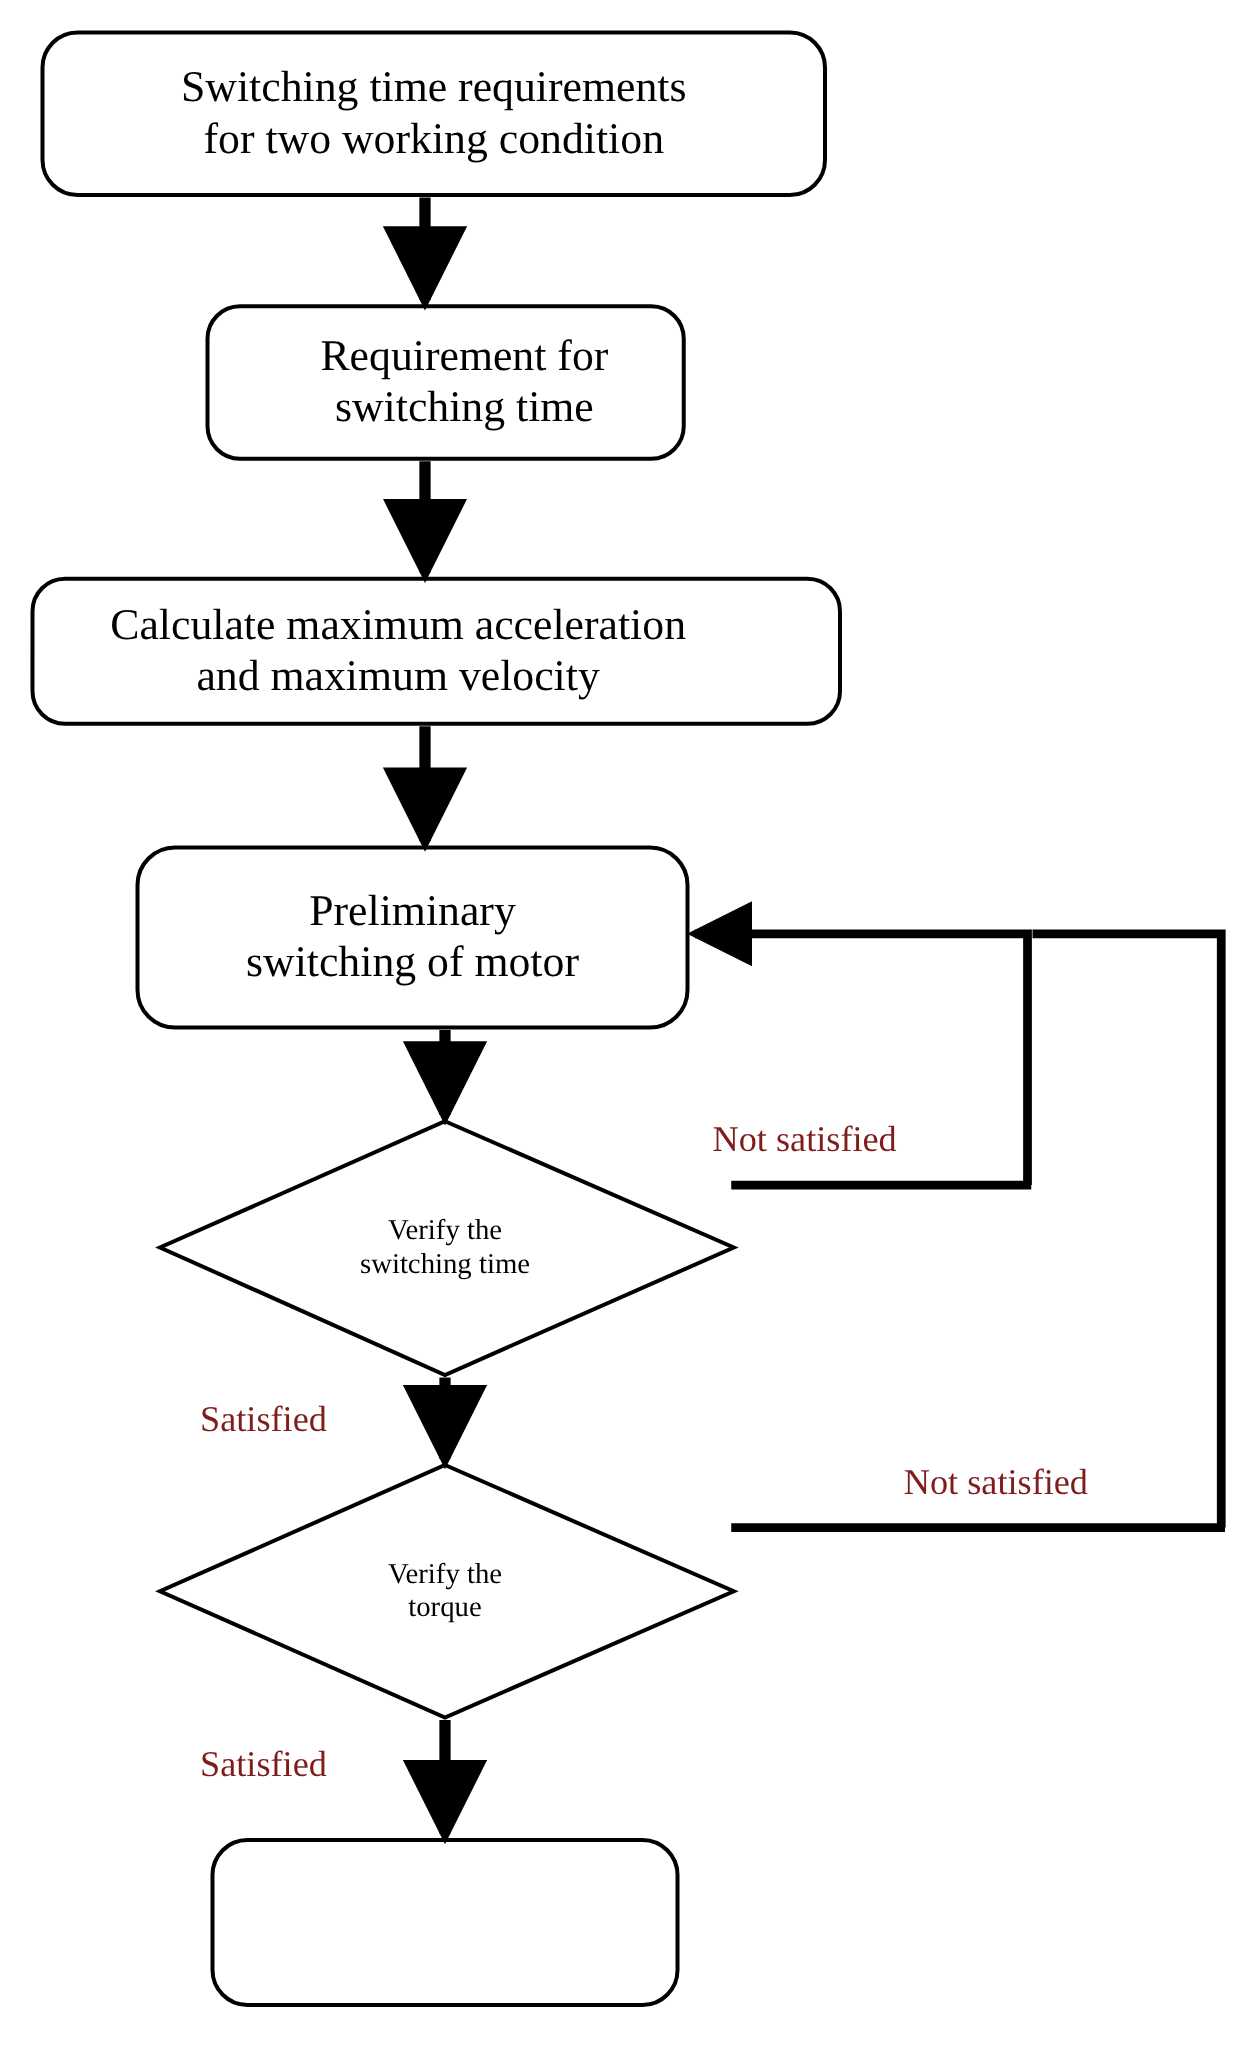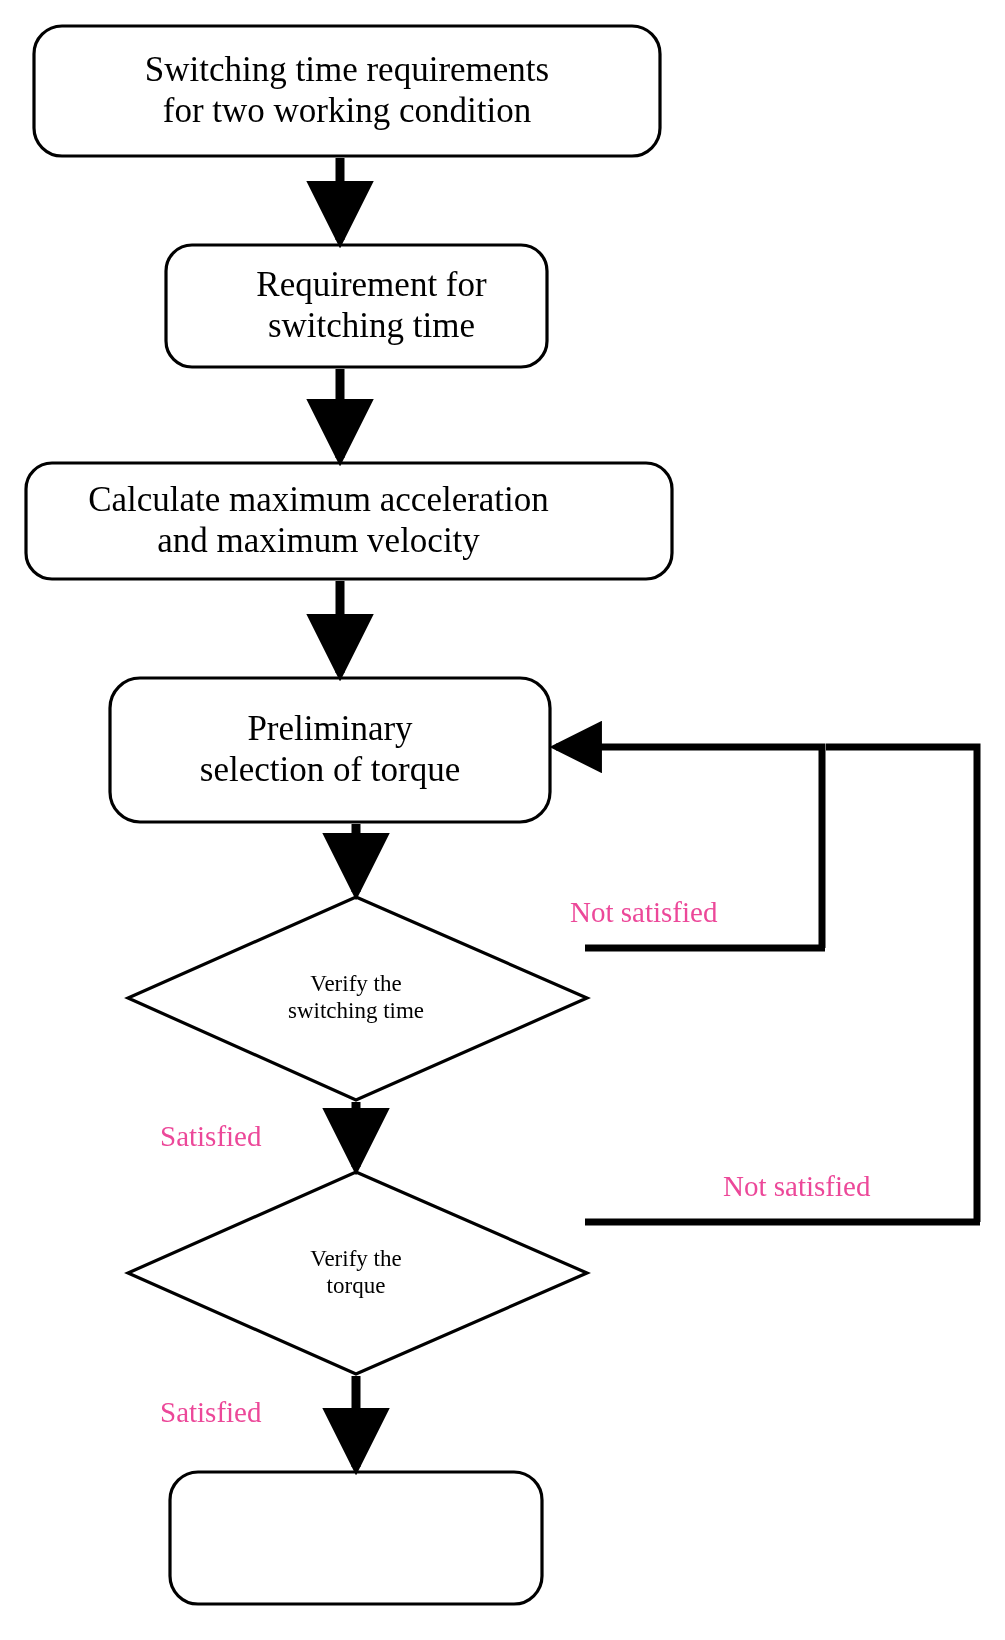--- a/index.html
+++ b/index.html
@@ -38,21 +38,21 @@
   }
   .proc-text {
     font-size: 35px;
     font-family: Liberation Serif, serif;
   }
   .dec-text {
     font-size: 23px;
   }
   .edge-label {
     position: absolute;
-    color: #ec4899;
+    color: #7f1d1d;
     font-size: 29px;
     white-space: nowrap;
   }
 </style>
 </head>
 <body>
 
 <div id="flowchart-root">
 
   <svg id="flow-svg" viewBox="0 0 1005 1640">
@@ -98,21 +98,21 @@
   <div class="node-text proc-text" style="left:34px; top:26px; width:626px; height:130px;">Switching time requirements
 for two working condition</div>
 
   <div class="node-text proc-text" style="left:166px; top:245px; width:381px; height:122px;margin-left:15px;">Requirement for
 switching time</div>
 
   <div class="node-text proc-text" style="left:26px; top:463px; width:585px; height:116px;">Calculate maximum acceleration
 and maximum velocity</div>
 
   <div class="node-text proc-text" style="left:110px; top:678px; width:440px; height:144px;">Preliminary
-selection of torque</div>
+switching of motor</div>
 
   <div class="node-text dec-text" style="left:196px; top:938px; width:320px; height:120px;">Verify the
 switching time</div>
 
   <div class="node-text dec-text" style="left:196px; top:1213px; width:320px; height:120px;">Verify the
 torque</div>
 
 
   <div class="edge-label" style="left:570px; top:896px;">Not satisfied</div>
 

